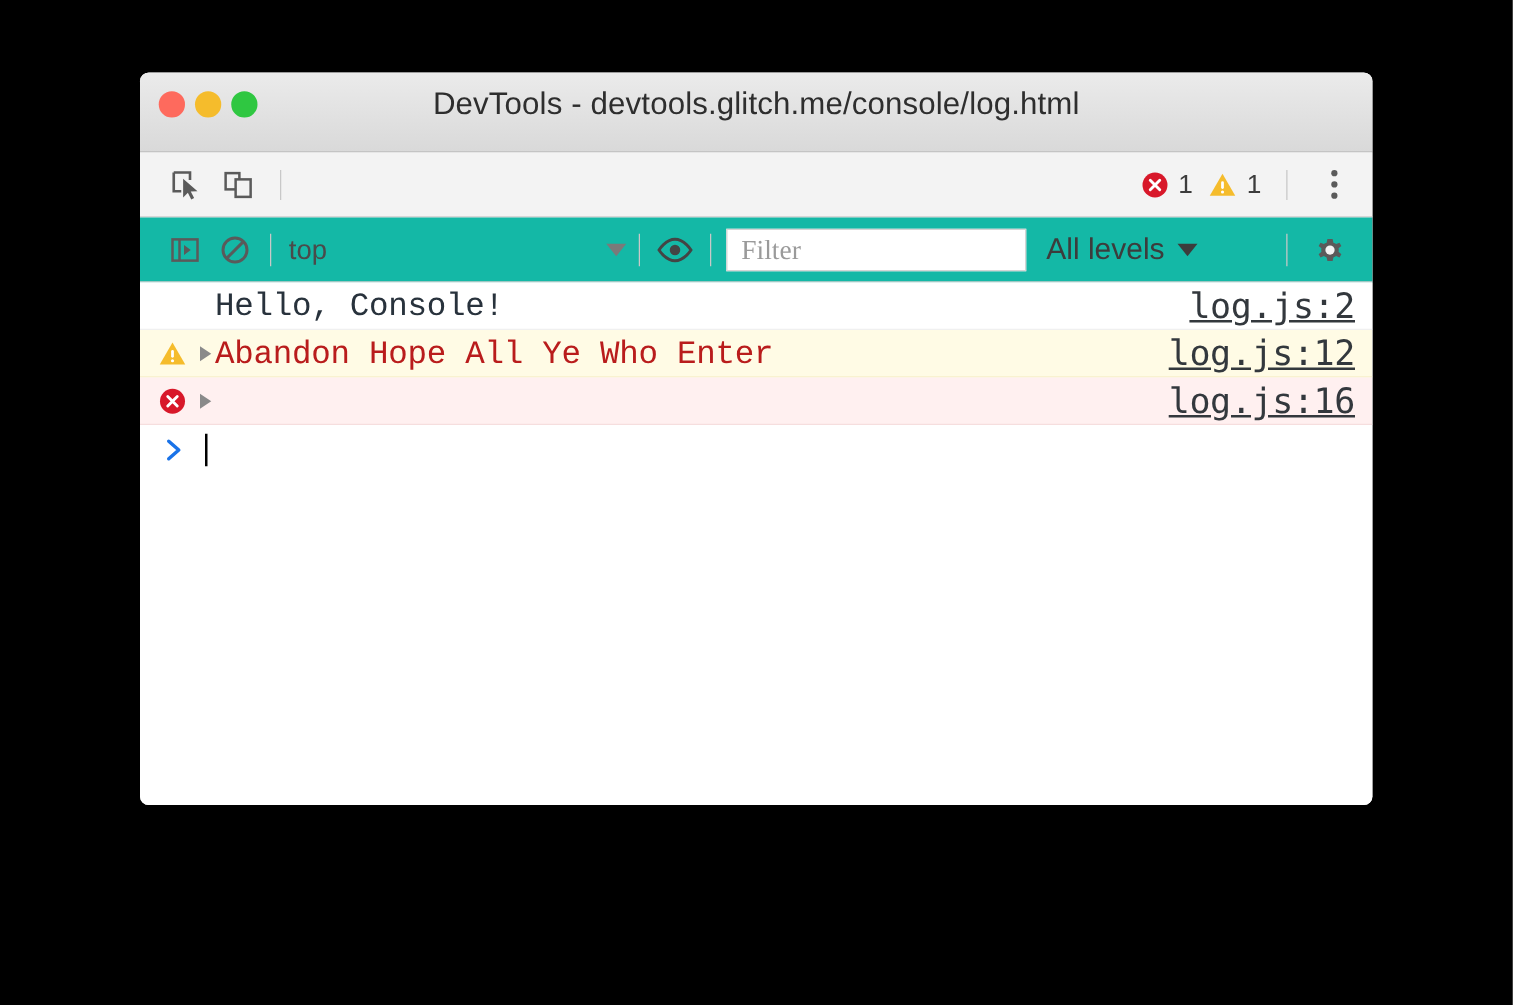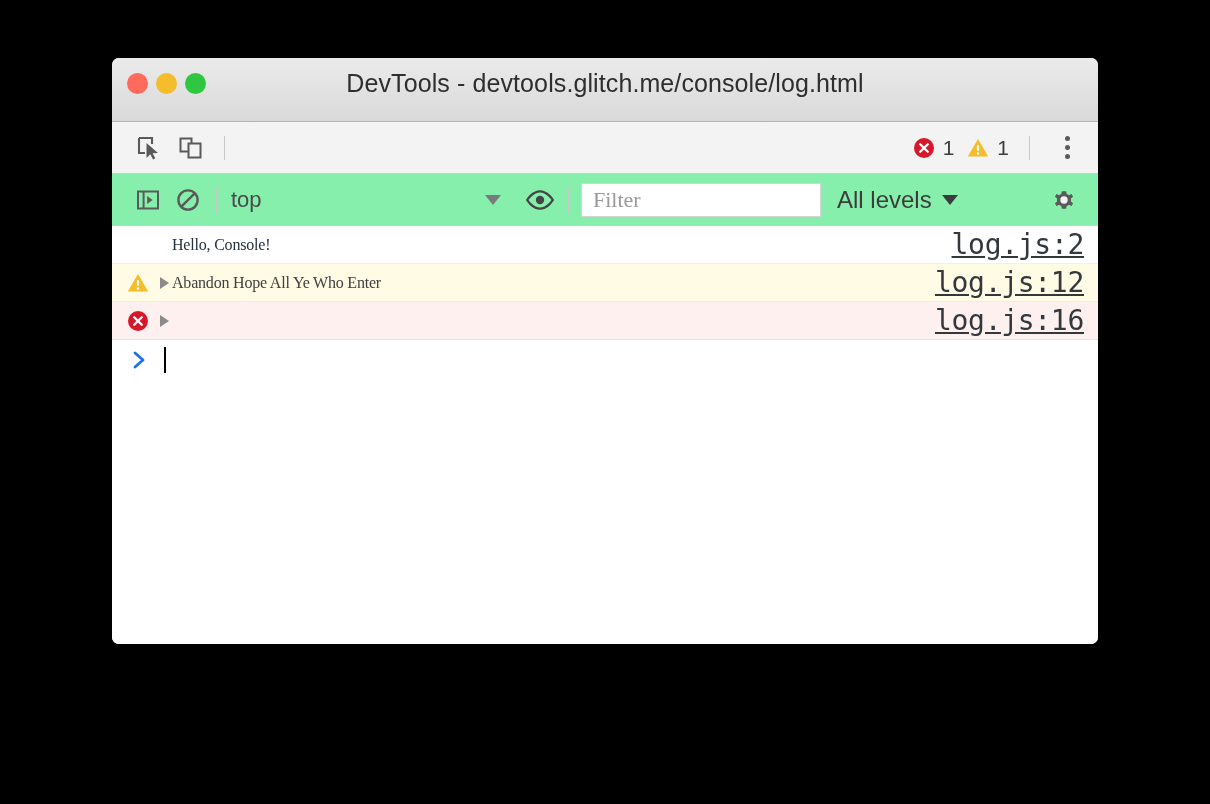--- a/index.html
+++ b/index.html
@@ -145,21 +145,21 @@
     display: block;
     width: 5px; height: 5px;
     border-radius: 50%;
     background: #5a5a5a;
   }
 
   
   .console-toolbar {
     position: relative;
     height: 52px;
-    background: #86efac;
+    background: #14b8a6;
     border-bottom: 1px solid #cdcdcd;
     box-sizing: border-box;
     display: flex;
     align-items: center;
   }
   .ct-icon {
     width: 40px;
     height: 40px;
     display: flex;
     align-items: center;
@@ -278,27 +278,27 @@
     justify-content: center;
   }
   .disclosure.hidden { visibility: hidden; }
   .tri {
     width: 0; height: 0;
     border-top: 6px solid transparent;
     border-bottom: 6px solid transparent;
     border-left: 9px solid #8a8a8a;
   }
   .msg-text {
-    font-family: Liberation Serif, serif;
-    font-size: 16px;
+    font-family: Liberation Mono, monospace;
+    font-size: 26px;
     letter-spacing: -0.2px;
     white-space: pre;
   }
   .msg.log .msg-text   { color: #28323c; }
-  .msg.warn .msg-text  { color: #404040; }
+  .msg.warn .msg-text  { color: #b91c1c; }
   .msg.error .msg-text { color: #e60000; }
   .msg-src {
     margin-left: auto;
     font-family: "DejaVu Sans Mono", "Liberation Mono", monospace;
     font-size: 28px;
     letter-spacing: -0.3px;
     color: #33383d;
     text-decoration: underline;
   }
   .prompt-row {

